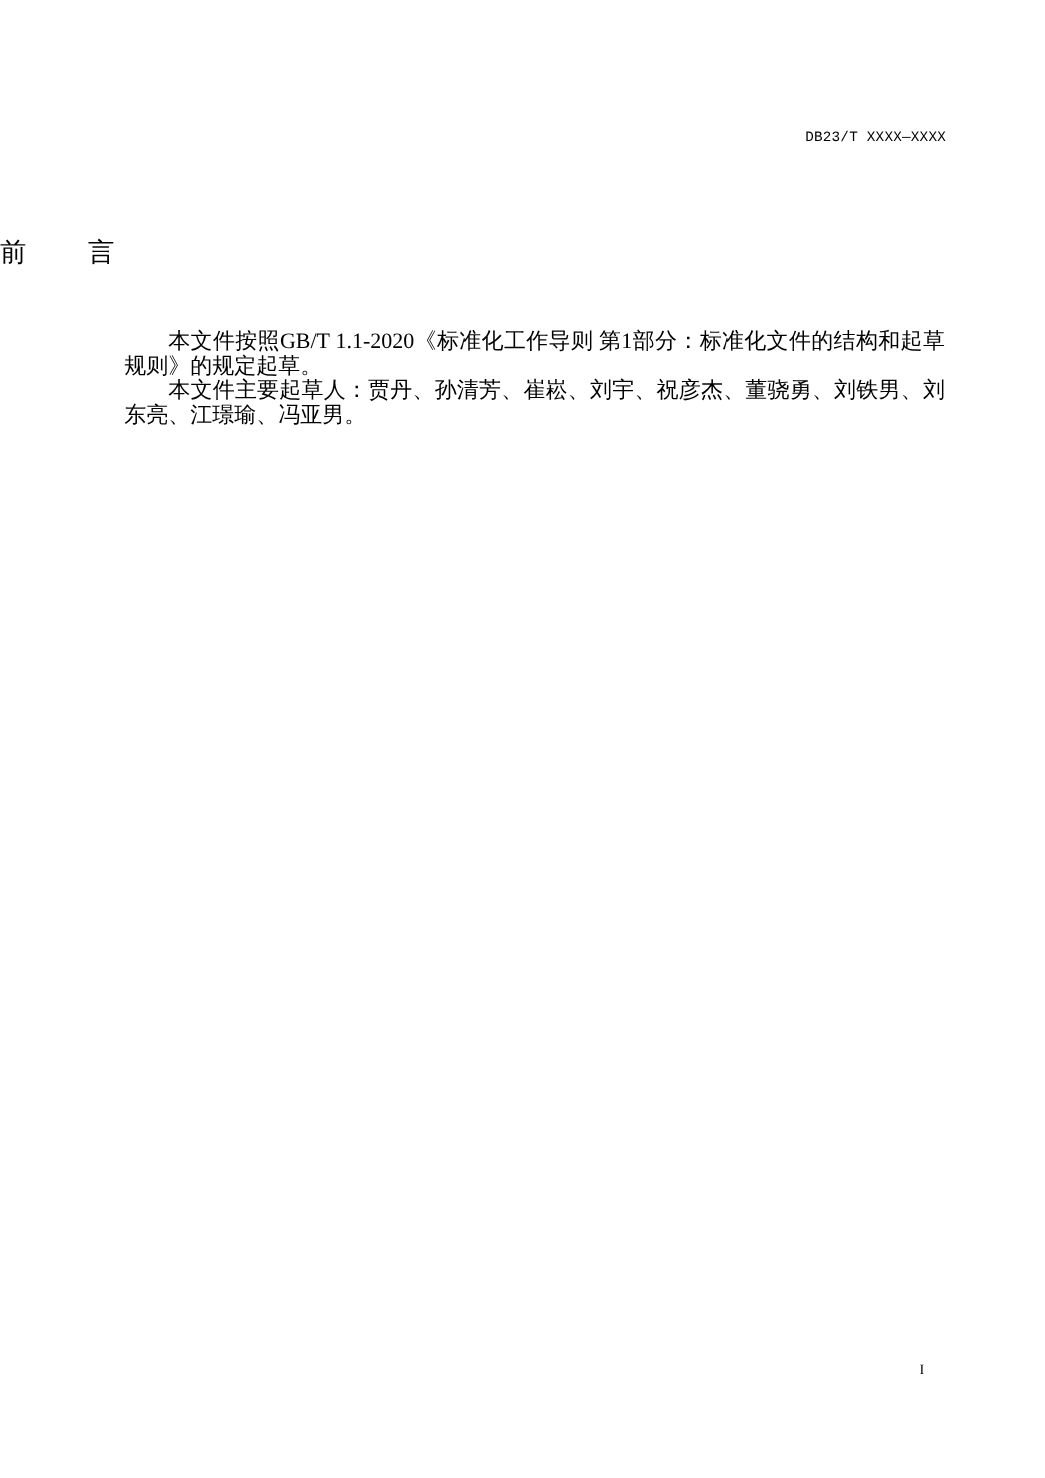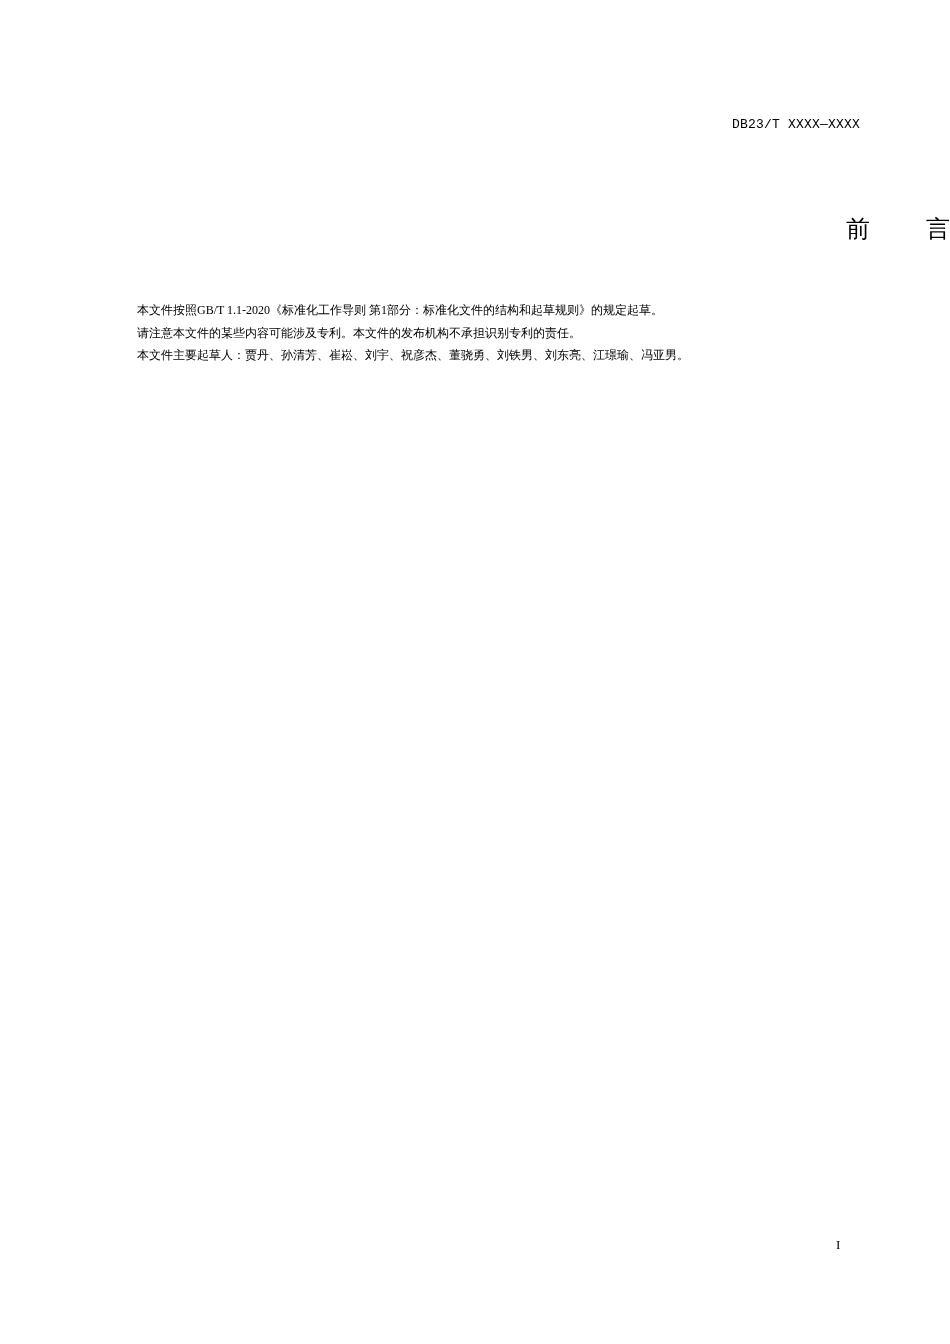--- a/index.html
+++ b/index.html
@@ -22,38 +22,38 @@
       font-family: Liberation Mono, monospace;
       font-size: 13px;
       letter-spacing: 0.2px;
       line-height: 20px;
     }
     .title {
       position: absolute;
       top: 212px;
       left: 0;
       width: 950px;
-      text-align: right;
+      text-align: left;
       font-family: "DejaVu Sans", "Liberation Sans", sans-serif;
       font-size: 24px;
       line-height: 34px;
       letter-spacing: 0;
     }
     .title span {
       display: inline-block;
     }
     .title .gap {
       width: 56px;
     }
     .body-text {
       position: absolute;
       top: 299px;
       left: 113px;
       width: 746px;
-      font-size: 12px;
+      font-size: 20px;
       line-height: 22.5px;
       text-align: justify;
     }
     .body-text p {
       margin: 0;
       text-indent: 2em;
     }
     .page-number {
       position: absolute;
       top: 1236px;
@@ -66,17 +66,16 @@
 <body>
 
 <div class="header-code">DB23/T XXXX—XXXX</div>
 
 <div class="title">
   <span>前</span><span class="gap"></span><span>言</span>
 </div>
 
 <div class="body-text">
   <p>本文件按照GB/T 1.1-2020《标准化工作导则 第1部分：标准化文件的结构和起草规则》的规定起草。</p>
-  <p>请注意本文件的某些内容可能涉及专利。本文件的发布机构不承担识别专利的责任。</p>
   <p>本文件主要起草人：贾丹、孙清芳、崔崧、刘宇、祝彦杰、董骁勇、刘铁男、刘东亮、江璟瑜、冯亚男。</p>
 </div>
 
 <div class="page-number">I</div>
 
 </body></html>

